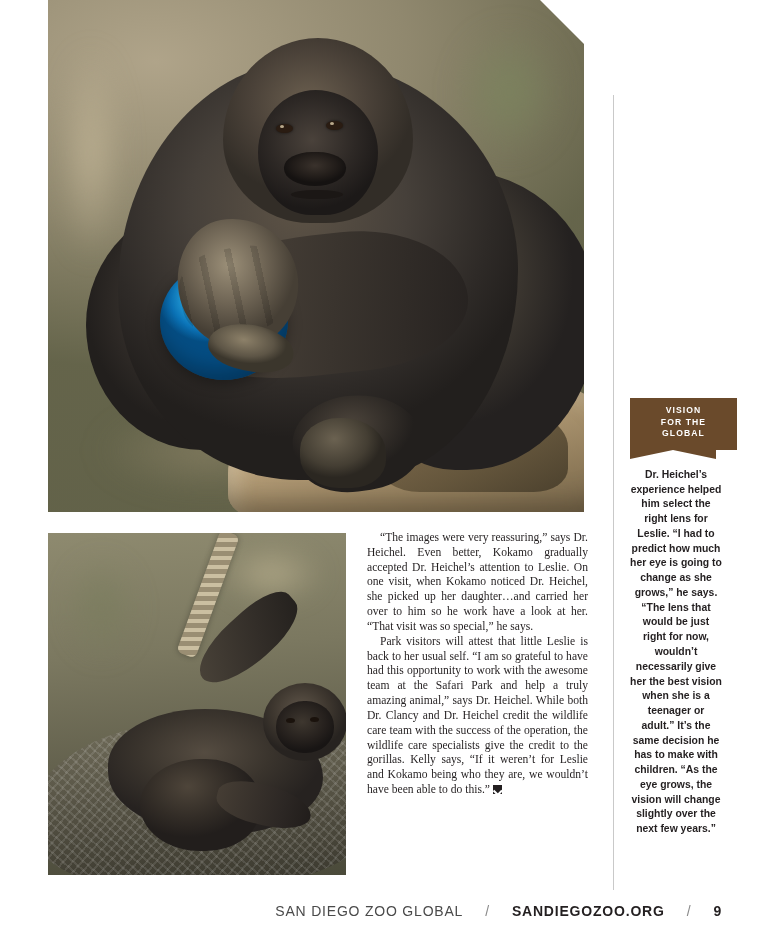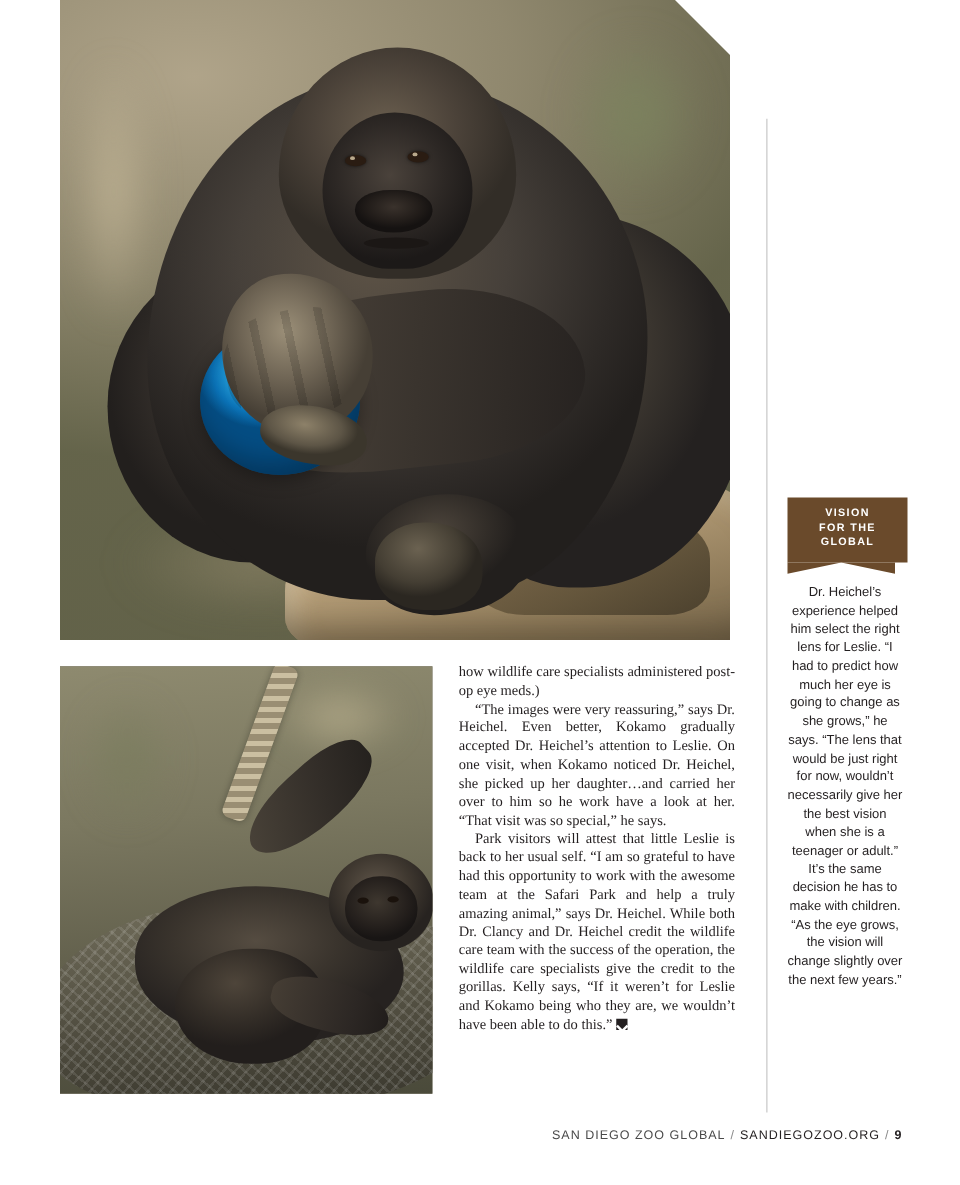--- a/index.html
+++ b/index.html
@@ -386,21 +386,21 @@
   }
   .sidebar {
     position: absolute;
     left: 630px;
     top: 398px;
     width: 92px;
     text-align: center;
   }
   .flag {
     position: relative;
-    width: 96px;
+    width: 107px;
     margin: 0 auto;
     background: #6a4a2b;
     color: #ffffff;
     font-family: "Liberation Sans", sans-serif;
     font-weight: bold;
     font-size: 8.6px;
     letter-spacing: 1.1px;
     line-height: 1.35;
     padding: 7px 4px 10px 4px;
     box-sizing: border-box;
@@ -416,37 +416,38 @@
     border-right: 43px solid #6a4a2b;
     border-bottom: 9px solid transparent;
   }
   .sidebar-text {
     margin-top: 18px;
     font-family: "Liberation Sans", sans-serif;
     font-size: 10.4px;
     line-height: 1.42;
     color: #231f20;
     text-align: center;
+    font-weight: bold;
   }
   .sidebar-text p { margin: 0; }
 
   
   .footer {
     position: absolute;
     right: 46px;
     top: 903px;
     font-family: "Liberation Sans", sans-serif;
-    font-size: 10px;
+    font-size: 14px;
     letter-spacing: 0.8px;
     color: #4a4a4a;
     display: flex;
     align-items: center;
-    gap: 4px;
-  }
-  .footer .brand { font-weight: normal; color: #231f20; }
+    gap: 22px;
+  }
+  .footer .brand { font-weight: bold; color: #231f20; }
   .footer .slash { color: #8a8a8a; }
   .footer .pagenum { font-weight: bold; color: #231f20; }
 </style>
 </head>
 <body>
 
 <div class="hero">
   <div class="hero-bg"></div>
   <div class="hero-blur-blobs"></div>
   <div class="hero-rock"></div>
@@ -481,21 +482,20 @@
   <div class="p2-body"></div>
   <div class="p2-baby"></div>
   <div class="p2-limb"></div>
   <div class="p2-head"></div>
   <div class="p2-face"></div>
   <div class="p2-eye l"></div>
   <div class="p2-eye r"></div>
 </div>
 
 <div class="body-col">
-  <p>how wildlife care specialists administered post-op eye meds.)</p>
   <p class="indent">“The images were very reassuring,” says Dr. Heichel. Even better, Kokamo gradually accepted Dr. Heichel’s attention to Leslie. On one visit, when Kokamo noticed Dr. Heichel, she picked up her daughter…and carried her over to him so he work have a look at her. “That visit was so special,” he says.</p>
   <p class="indent"><span>Park visitors will attest that little Leslie is back to her usual self. “I am so grateful to have had this opportunity to work with the awesome team at the Safari Park and help a truly amazing animal,” says Dr. Heichel. While both Dr. Clancy and Dr. Heichel credit the wildlife care team with the success of the operation, the wildlife care specialists give the credit to the gorillas. Kelly says, “If it weren’t for Leslie and Kokamo being who they are, we wouldn’t have been able to do this.”</span><span class="end-mark"></span></p>
 </div>
 
 <div class="rail-rule"></div>
 
 <div class="sidebar">
   <div class="flag">
     <div>VISION</div>
     <div>FOR THE</div>

